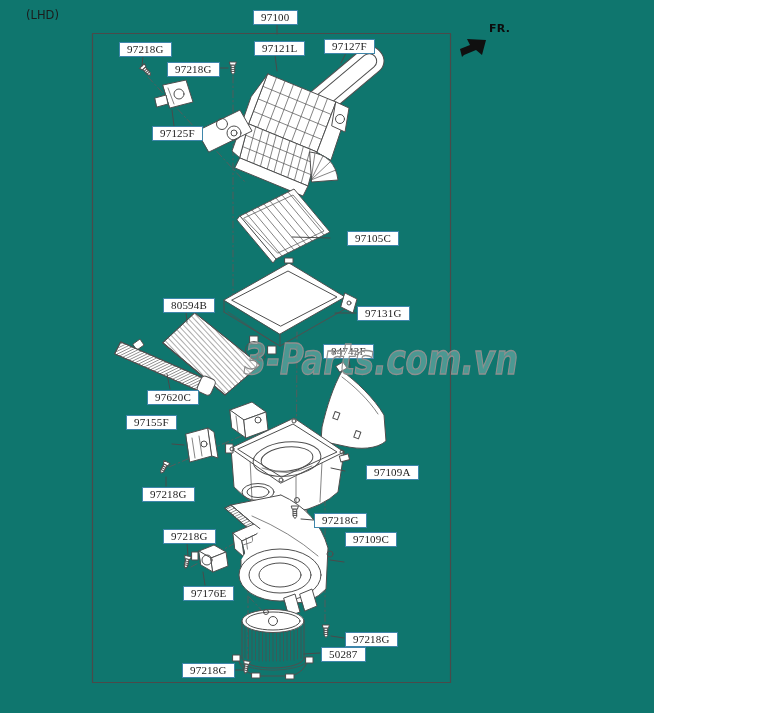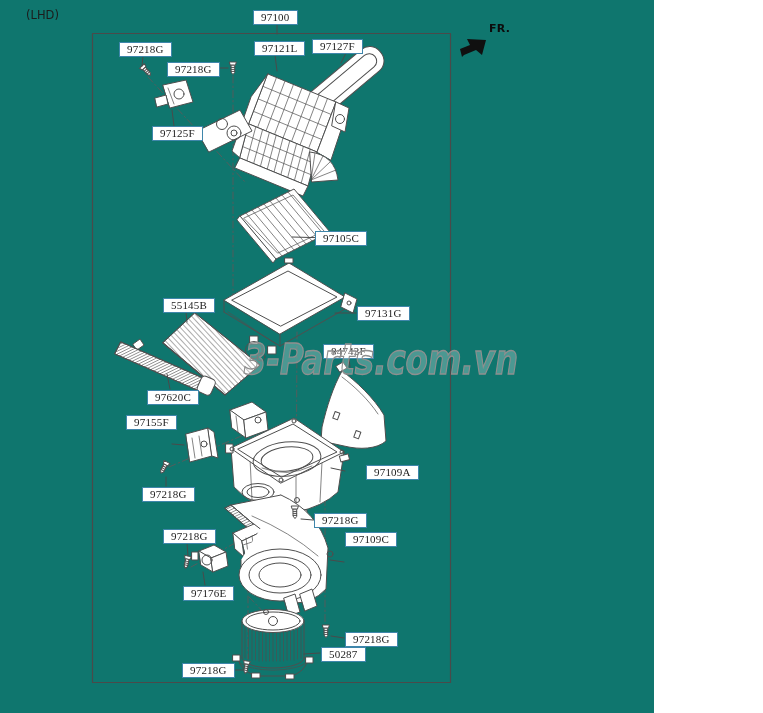--- a/index.html
+++ b/index.html
@@ -260,24 +260,24 @@
       <line x1="344" y1="638" x2="331" y2="636"></line>
       <line x1="320" y1="653" x2="304" y2="654"></line>
       <line x1="230" y1="670" x2="243" y2="670"></line>
     </g>
   </svg>
 
   <div class="plabel" style="left:253px;top:10px">97100</div>
   <div class="plabel" style="left:119px;top:42px">97218G</div>
   <div class="plabel" style="left:167px;top:62px">97218G</div>
   <div class="plabel" style="left:254px;top:41px">97121L</div>
-  <div class="plabel" style="left:312px;top:39px">97127F</div>
+  <div class="plabel" style="left:324px;top:39px">97127F</div>
   <div class="plabel" style="left:152px;top:126px">97125F</div>
-  <div class="plabel" style="left:315px;top:231px">97105C</div>
-  <div class="plabel" style="left:163px;top:298px">55145B</div>
+  <div class="plabel" style="left:347px;top:231px">97105C</div>
+  <div class="plabel" style="left:163px;top:298px">80594B</div>
   <div class="plabel" style="left:357px;top:306px">97131G</div>
   <div class="plabel" style="left:323px;top:344px">84743F</div>
   <div class="plabel" style="left:147px;top:390px">97620C</div>
   <div class="plabel" style="left:126px;top:415px">97155F</div>
   <div class="plabel" style="left:366px;top:465px">97109A</div>
   <div class="plabel" style="left:142px;top:487px">97218G</div>
   <div class="plabel" style="left:314px;top:513px">97218G</div>
   <div class="plabel" style="left:163px;top:529px">97218G</div>
   <div class="plabel" style="left:345px;top:532px">97109C</div>
   <div class="plabel" style="left:183px;top:586px">97176E</div>

